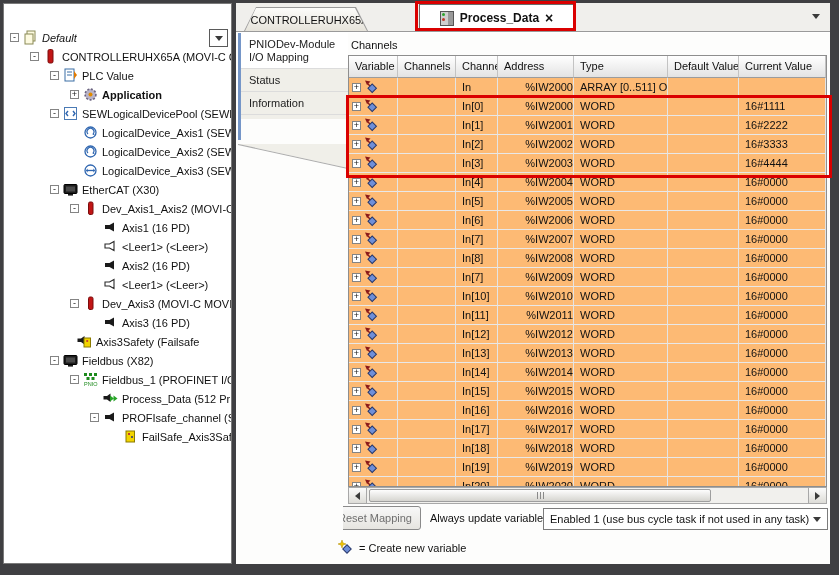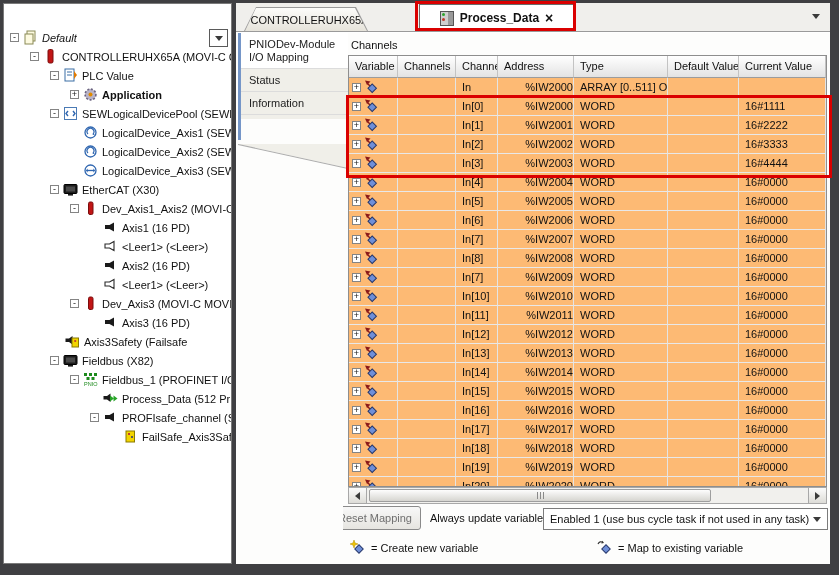--- a/index.html
+++ b/index.html
@@ -216,21 +216,21 @@
             </svg></span>
           <span class="tlabel">Dev_Axis3 (MOVI-C MOVID</span>
         </div>
         <div class="tree-row" style="padding-left: 86px;">
           <span class="spacer"></span>
           <span class="ticon"><svg width="15" height="15">
               <path d="M2 5 h4.5 L11 2.5 v9 L6.5 9 H2 z" fill="#1a1a1a"></path>
             </svg></span>
           <span class="tlabel">Axis3 (16 PD)</span>
         </div>
-        <div class="tree-row" style="padding-left: 48px;">
+        <div class="tree-row" style="padding-left: 60px;">
           <span class="spacer"></span>
           <span class="ticon"><svg width="15" height="15">
               <path d="M0.5 4.5 h3.5 L7.5 2 v8.5 L4 8 H0.5 z" fill="#1a1a1a"></path>
               <rect x="7" y="4" width="6.5" height="9" fill="#f2d400" stroke="#8a7a00"></rect>
               <circle cx="10.2" cy="7" r="1.1" fill="#c23a2a"></circle>
             </svg></span>
           <span class="tlabel">Axis3Safety (Failsafe</span>
         </div>
         <div class="tree-row" style="padding-left: 46px;">
           <span class="exp">-</span>
@@ -693,32 +693,24 @@
 
     <div class="bottom-clip">
       <button class="reset-btn">Reset Mapping</button>
       <span class="always-label">Always update variables:</span>
       <div class="dropdown">
         <span>Enabled 1 (use bus cycle task if not used in any task)</span>
         <span class="chev"></span>
       </div>
     </div>
 
-    <div class="legend-item" style="left:114px;top:537px;">
+    <div class="legend-item" style="left:102px;top:537px;">
       <span class="mapico" id="legend-ico-1"><svg width="15" height="15">
             <path d="M4 0 L5 3 L8 4 L5 5 L4 8 L3 5 L0 4 L3 3 Z" fill="#f0c400" stroke="#b08a00" stroke-width="0.5"></path>
             <rect x="6" y="6" width="6" height="6" transform="rotate(45 9 9)" fill="#6f8fd8" stroke="#26376b"></rect>
           </svg></span>
       <span>= Create new variable</span>
     </div>
-    <div class="legend-item" style="left:361px;top:537px;">
-      <span class="mapico" id="legend-ico-2"><svg width="15" height="15">
-            <path d="M1 4 Q3 0.5 6 2.5" fill="none" stroke="#333" stroke-width="1.2"></path>
-            <path d="M5.3 0.8 L7 3 L4.3 3.6 Z" fill="#333"></path>
-            <rect x="6" y="6" width="6" height="6" transform="rotate(45 9 9)" fill="#6f8fd8" stroke="#26376b"></rect>
-          </svg></span>
-      <span>= Map to existing variable</span>
-    </div>
   </div>
 
   <div class="annot annot-tab"></div>
   <div class="annot annot-rows"></div>
 </div>
 
 </body></html>

